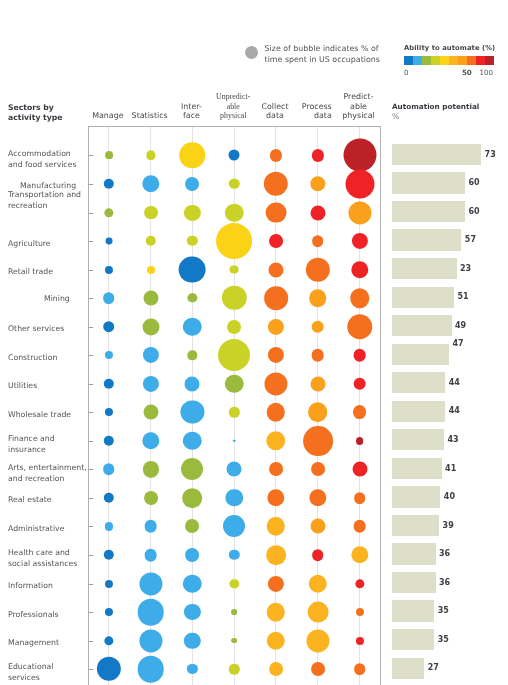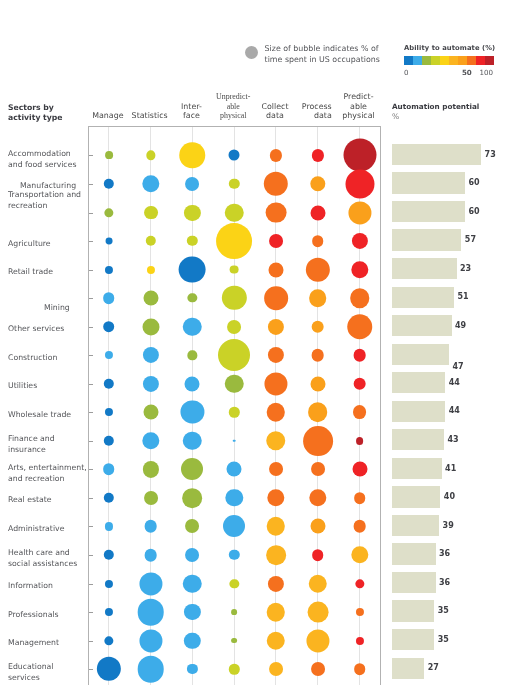--- a/index.html
+++ b/index.html
@@ -123,21 +123,21 @@
       <div class="sector" style="top: 152px;">
         <div>Transportation and</div>
         <div>recreation</div>
       </div>
       <div class="sector" style="top: 200.52px;">
         <div>Agriculture</div>
       </div>
       <div class="sector" style="top: 229.06px;">
         <div>Retail trade</div>
       </div>
-      <div class="sector" style="top: 265px; padding-left: 36px;">
+      <div class="sector" style="top: 256px; padding-left: 36px;">
         <div>Mining</div>
       </div>
       <div class="sector" style="top: 286.14px;">
         <div>Other services</div>
       </div>
       <div class="sector" style="top: 314.68px;">
         <div>Construction</div>
       </div>
       <div class="sector" style="top: 343.22px;">
         <div>Utilities</div>
@@ -351,21 +351,21 @@
       <div class="barval" style="left: 468.548px; top: 168.68px;">60</div>
       <div class="bar" style="top: 191.47px; width: 69.6436px; background: rgb(222, 223, 201);"></div>
       <div class="barval" style="left: 464.844px; top: 197.22px;">57</div>
       <div class="bar" style="top: 220.01px; width: 64.7044px; background: rgb(222, 223, 201);"></div>
       <div class="barval" style="left: 459.904px; top: 225.76px;">23</div>
       <div class="bar" style="top: 248.55px; width: 62.2348px; background: rgb(222, 223, 201);"></div>
       <div class="barval" style="left: 457.435px; top: 254.3px;">51</div>
       <div class="bar" style="top: 277.09px; width: 59.7652px; background: rgb(222, 223, 201);"></div>
       <div class="barval" style="left: 454.965px; top: 282.84px;">49</div>
       <div class="bar" style="top: 305.63px; width: 57.2956px; background: rgb(222, 223, 201);"></div>
-      <div class="barval" style="left: 452.496px; top: 324px;">47</div>
+      <div class="barval" style="left: 452.496px; top: 301px;">47</div>
       <div class="bar" style="top: 334.17px; width: 53.5912px; background: rgb(222, 223, 201);"></div>
       <div class="barval" style="left: 448.791px; top: 339.92px;">44</div>
       <div class="bar" style="top: 362.71px; width: 53.5912px; background: rgb(222, 223, 201);"></div>
       <div class="barval" style="left: 448.791px; top: 368.46px;">44</div>
       <div class="bar" style="top: 391.25px; width: 52.3564px; background: rgb(222, 223, 201);"></div>
       <div class="barval" style="left: 447.556px; top: 397px;">43</div>
       <div class="bar" style="top: 419.79px; width: 49.8868px; background: rgb(222, 223, 201);"></div>
       <div class="barval" style="left: 445.087px; top: 425.54px;">41</div>
       <div class="bar" style="top: 448.33px; width: 48.652px; background: rgb(222, 223, 201);"></div>
       <div class="barval" style="left: 443.852px; top: 454.08px;">40</div>

